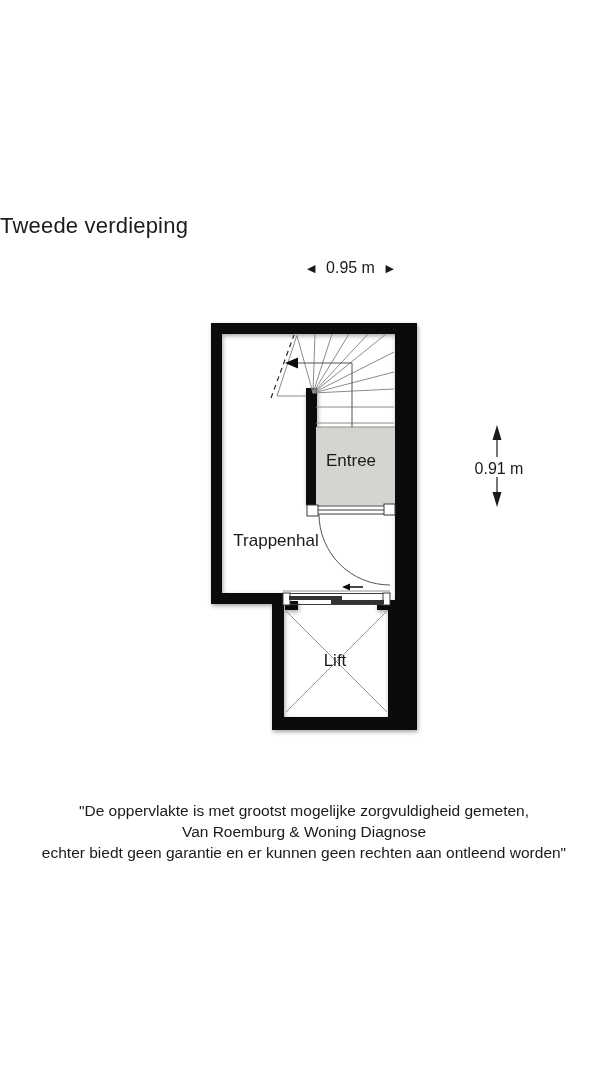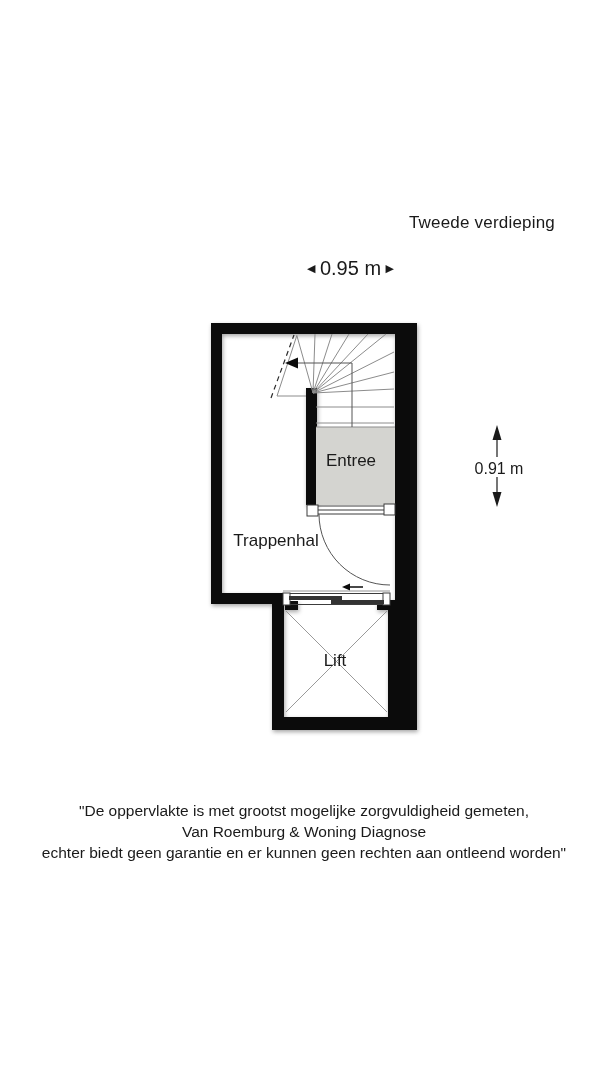--- a/index.html
+++ b/index.html
@@ -8,33 +8,33 @@
     width: 608px;
     height: 1080px;
     background: #ffffff;
     font-family: "Liberation Sans", "DejaVu Sans", sans-serif;
     overflow: hidden;
   }
   #plan-svg { position: absolute; top: 0; left: 0; }
   .title {
     position: absolute;
     top: 213px; left: 0; width: 555px;
-    text-align: right;
-    font-size: 17px;
+    text-align: left;
+    font-size: 22px;
     color: #1a1a1a;
     letter-spacing: 0.2px;
   }
   .dim-width {
     position: absolute;
     top: 258px; left: 307px; width: 87px; height: 20px;
     display: flex; align-items: center; justify-content: space-between;
     color: #1a1a1a;
   }
   .dim-width .arrow { font-size: 11px; line-height: 1; }
-  .dim-width .value { font-size: 20px; }
+  .dim-width .value { font-size: 16px; }
   .disclaimer {
     position: absolute;
     top: 800px; left: 0; width: 608px;
     text-align: center;
     font-size: 15.5px;
     line-height: 21px;
     color: #1a1a1a;
   }
   .walls { filter: drop-shadow(1.5px 2px 2px rgba(0,0,0,0.35)); }
   text.room-label { font-family: "Liberation Sans", "DejaVu Sans", sans-serif; font-size: 17px; fill: #1a1a1a; }

